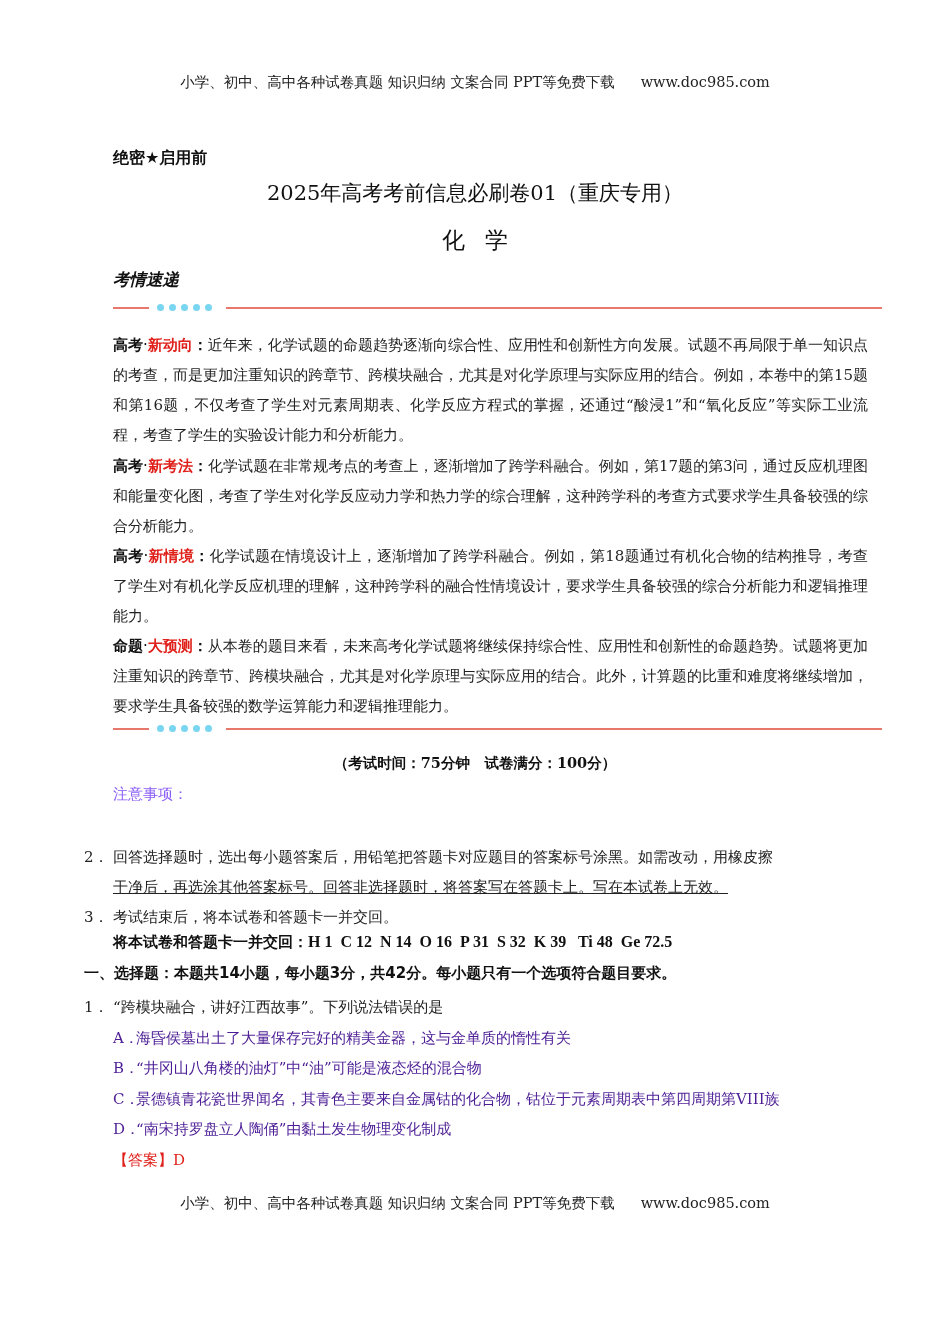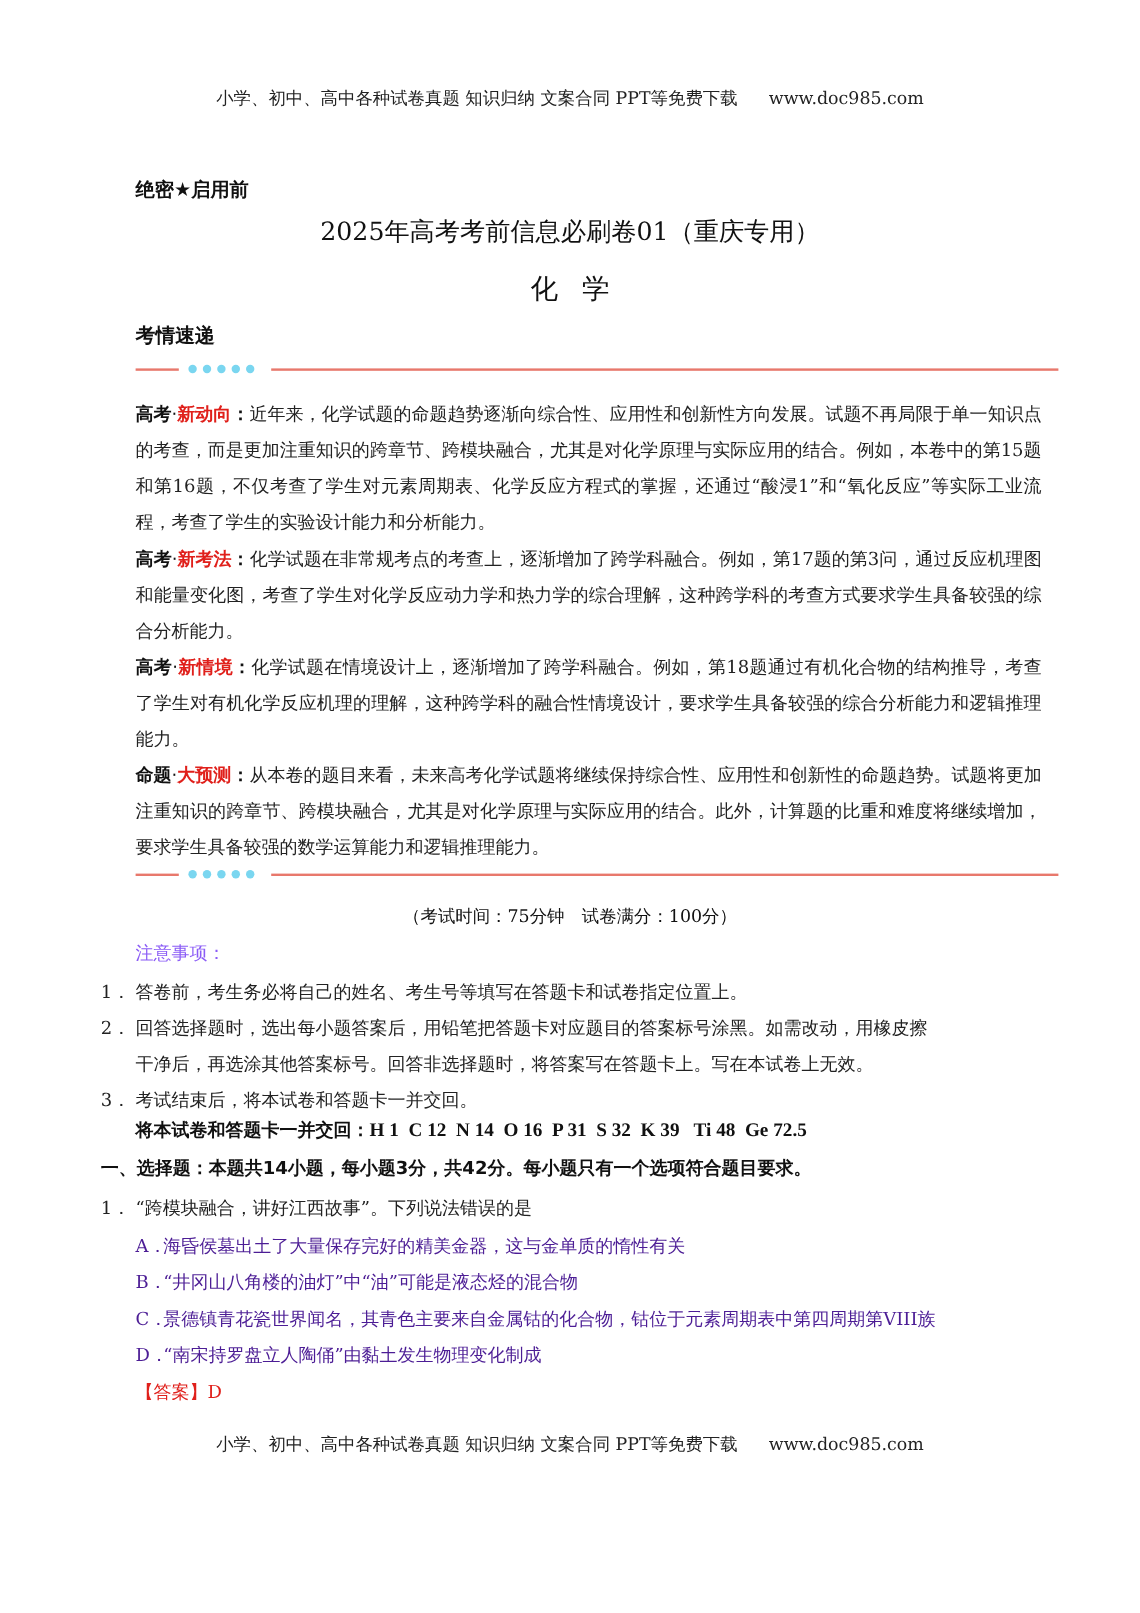--- a/index.html
+++ b/index.html
@@ -61,20 +61,21 @@
       box-sizing: border-box;
       color: #111;
     }
     .section-heading {
       position: absolute;
       left: 113px; top: 265px;
       font-family: "DejaVu Sans", "Liberation Sans", sans-serif;
       font-weight: bold;
       font-size: 16.5px;
       color: #111;
+      font-style: italic;
     }
     .divider {
       position: absolute;
       left: 113px;
       width: 769px;
       height: 12px;
     }
     .divider .seg-left {
       position: absolute;
       left: 0; top: 5px;
@@ -130,20 +131,21 @@
     .p3 { top: 537px; }
     .p4 { top: 627px; }
 
     .exam-info {
       position: absolute;
       left: 0; width: 950px;
       top: 750px;
       text-align: center;
       font-size: 14.5px;
       color: #111;
+      font-weight: bold;
     }
     .exam-info span { white-space: pre; }
 
     .notice-title {
       position: absolute;
       left: 113px; top: 781px;
       font-size: 15px;
       color: #8b5cf6;
     }
     .notice-item {
@@ -153,21 +155,21 @@
       font-size: 15px;
       line-height: 30px;
       color: #222;
     }
     .notice-item .num {
       display: inline-block;
       width: 29px;
     }
     .n1 { top: 808px; }
     .n2 { top: 838px; }
-    .n2b { top: 868px; left: 113px; }
+    .n2b { top: 868px; left: 113px; text-decoration: underline; }
     .n3 { top: 898px; }
 
     .atomic {
       position: absolute;
       left: 113px; top: 929px;
       font-size: 15px;
       font-weight: bold;
       color: #111;
       font-family: "DejaVu Sans", "Liberation Sans", sans-serif;
       white-space: pre;
@@ -274,23 +276,20 @@
     </div>
     <div class="seg-right"></div>
   </div>
 
   <div class="exam-info">
     <span>（考试时间：75分钟　试卷满分：100分）</span>
   </div>
 
   <div class="notice-title">注意事项：</div>
 
-  <div class="notice-item n1">
-    <span class="num">1．</span><span>答卷前，考生务必将自己的姓名、考生号等填写在答题卡和试卷指定位置上。</span>
-  </div>
   <div class="notice-item n2">
     <span class="num">2．</span><span>回答选择题时，选出每小题答案后，用铅笔把答题卡对应题目的答案标号涂黑。如需改动，用橡皮擦</span>
   </div>
   <div class="notice-item n2b">
     <span>干净后，再选涂其他答案标号。回答非选择题时，将答案写在答题卡上。写在本试卷上无效。</span>
   </div>
   <div class="notice-item n3">
     <span class="num">3．</span><span>考试结束后，将本试卷和答题卡一并交回。</span>
   </div>
 

